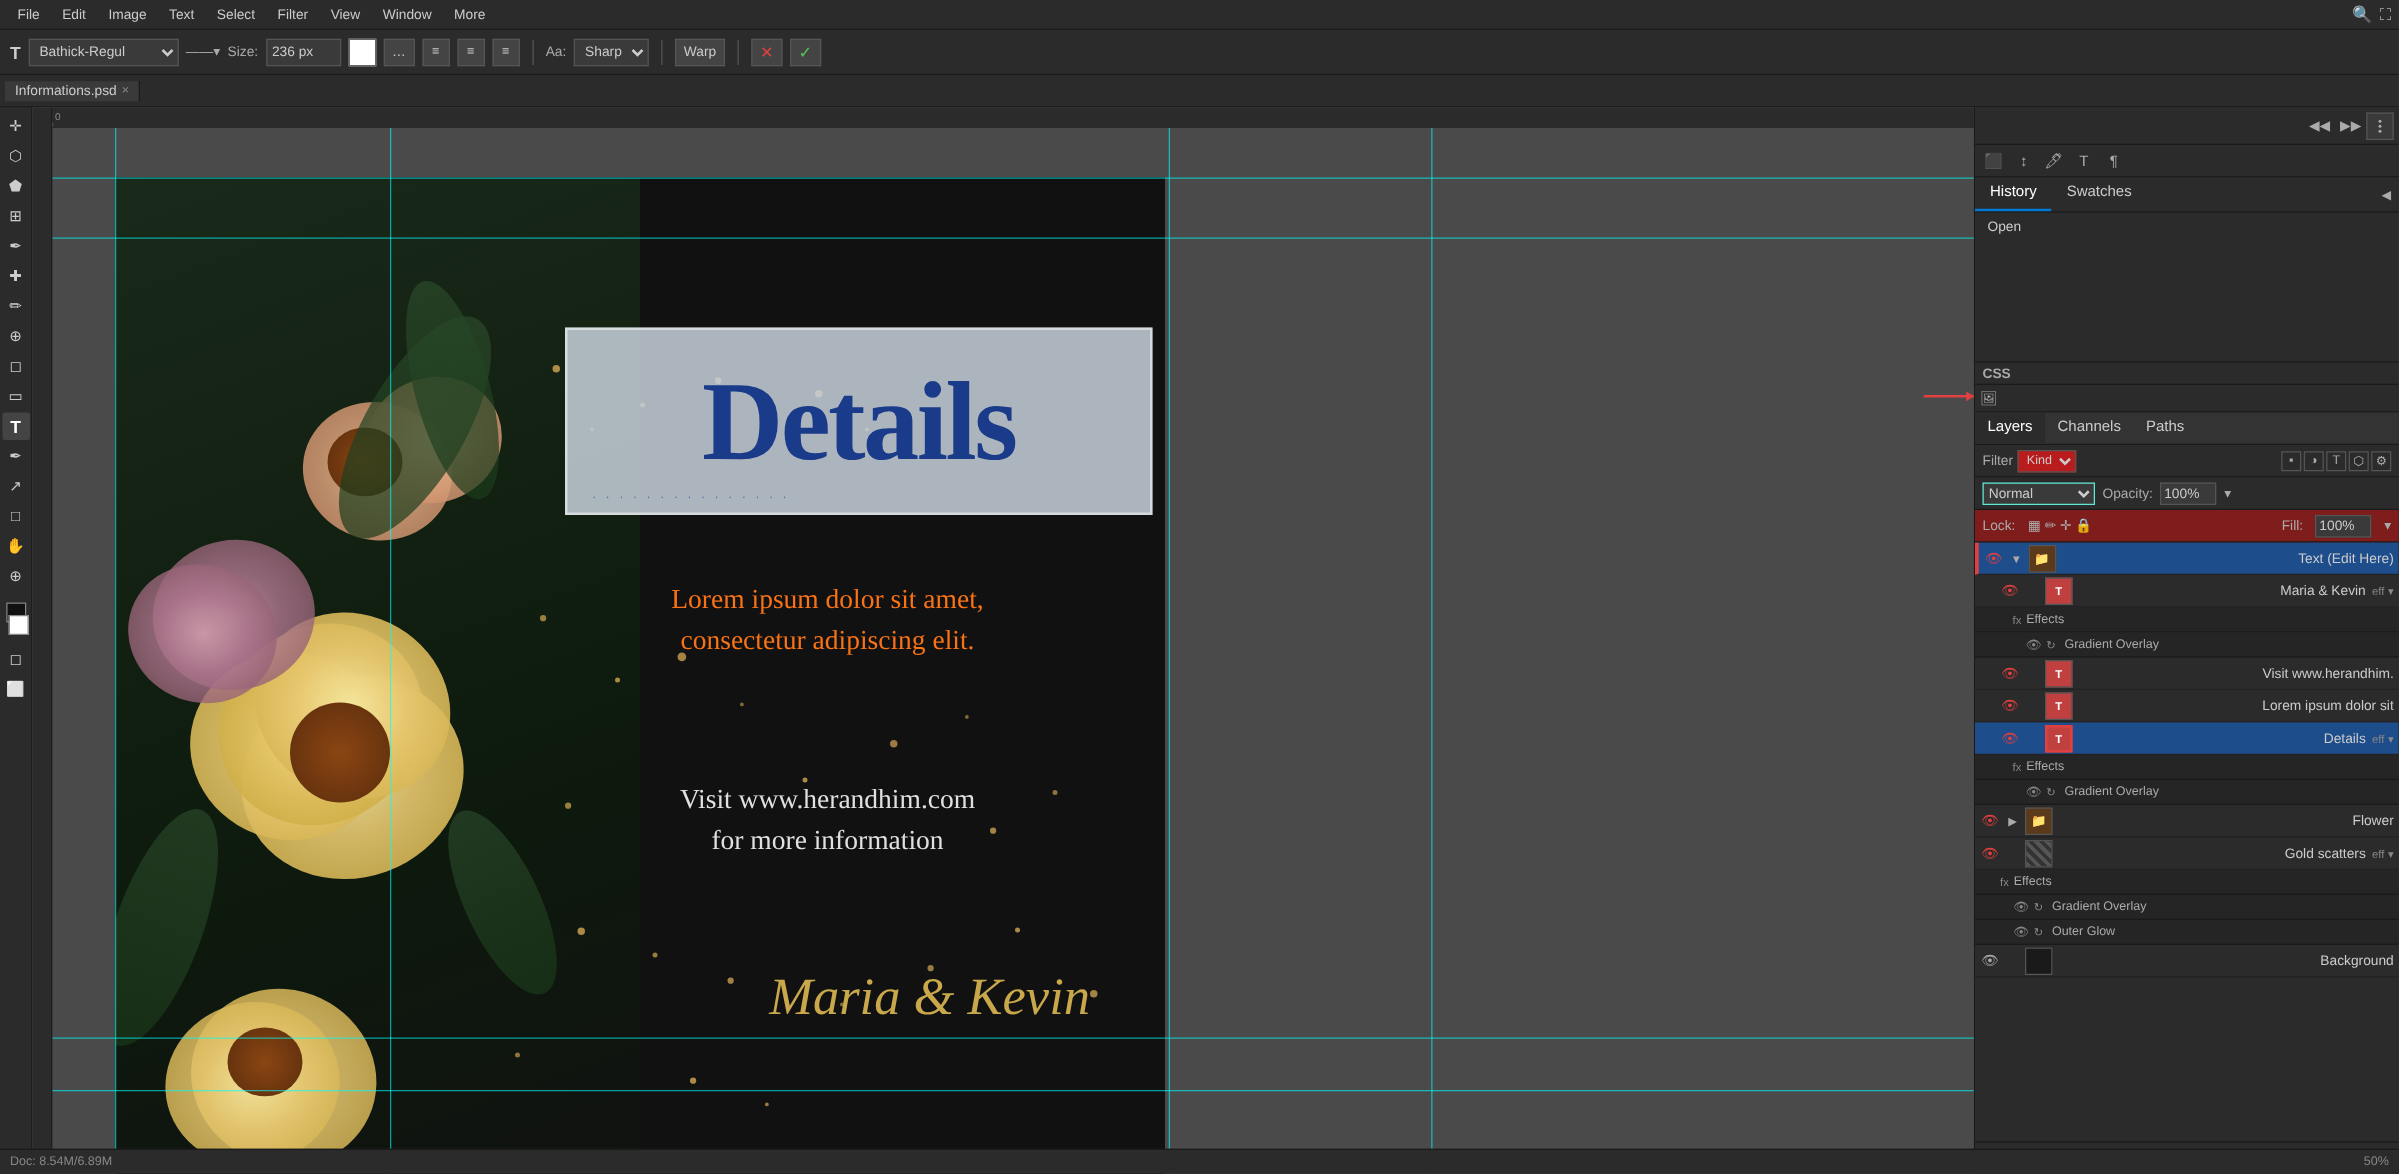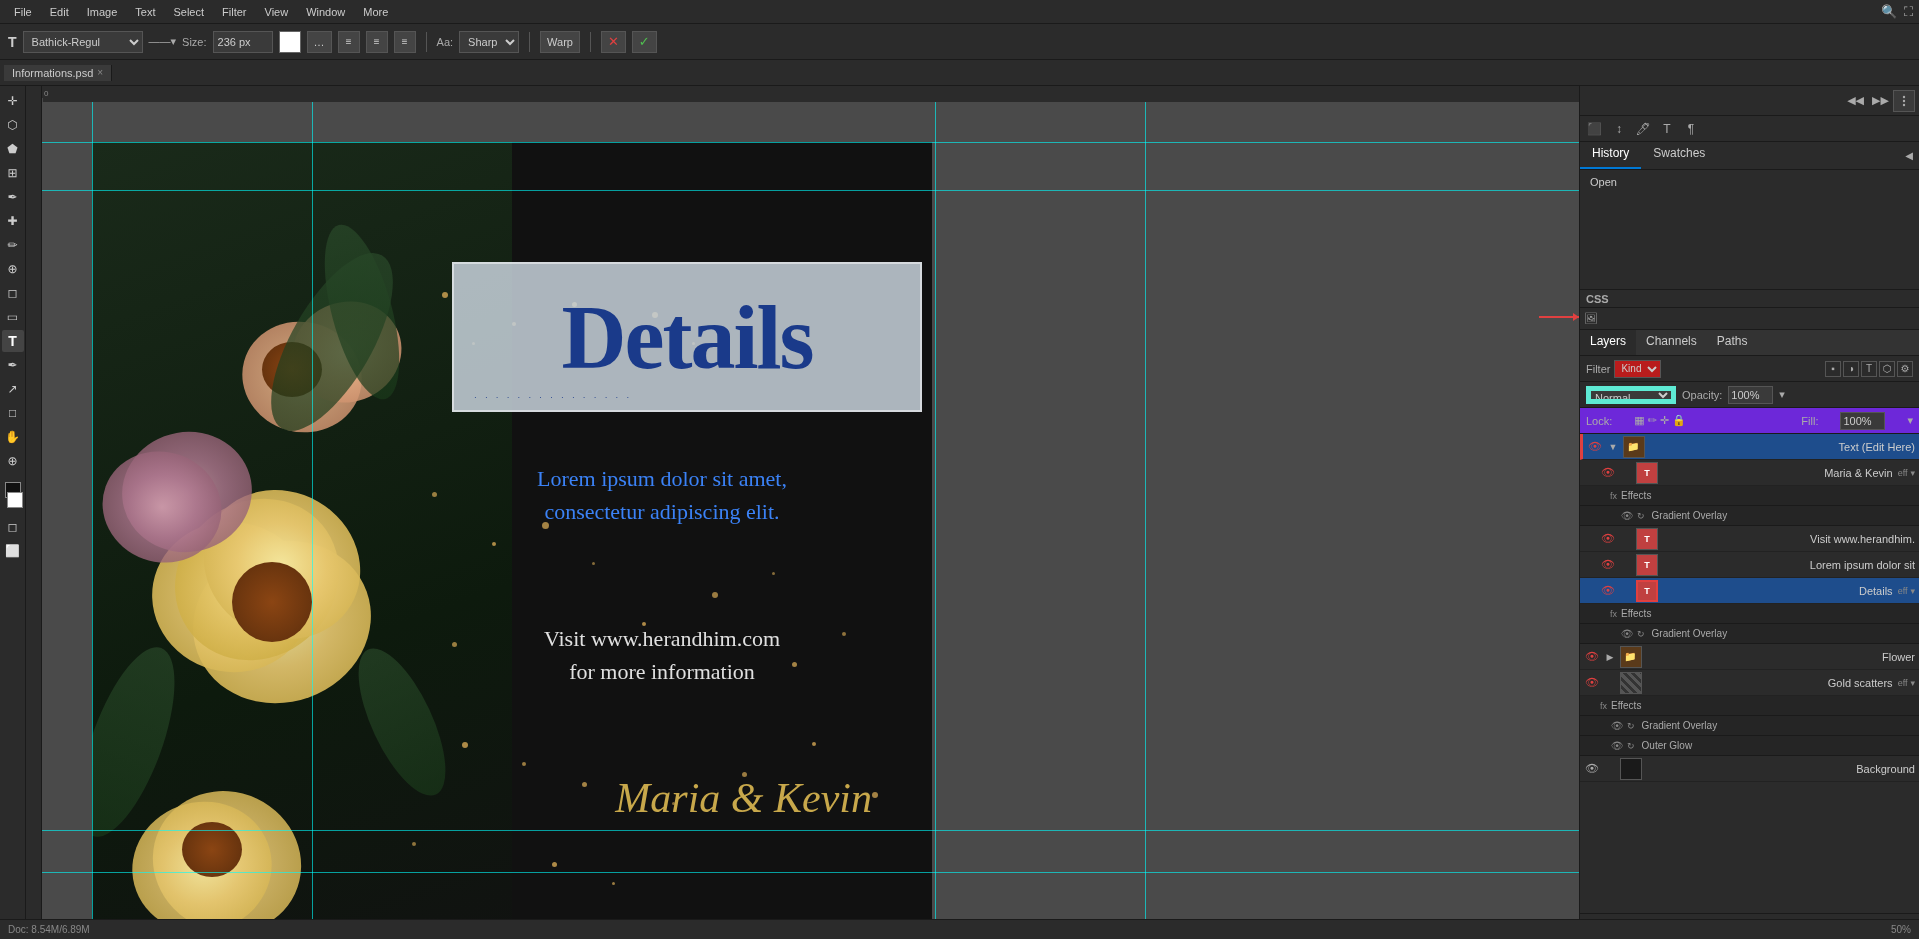--- a/index.html
+++ b/index.html
@@ -60,21 +60,21 @@
       letter-spacing: -2px;
     }
     .details-dots {
       position: absolute; bottom: 8px; left: 20px;
       color: #1a3a8a; font-size: 8px; letter-spacing: 3px;
     }
 
     
     .body-text {
       position: absolute; left: 320px; top: 320px; width: 500px;
-      text-align: center; color: #3b82f6; font-size: 22px; font-family: Georgia, serif; line-height: 1.5;
+      text-align: center; color: #f97316; font-size: 22px; font-family: Georgia, serif; line-height: 1.5;
     }
     .visit-text {
       position: absolute; left: 300px; top: 480px; width: 540px;
       text-align: center; color: #e0e0e0; font-size: 22px; font-family: Georgia, serif; line-height: 1.5;
     }
 
     
     .signature-text {
       position: absolute; right: 60px; bottom: 160px;
       color: #c8a84b; font-size: 42px; font-family: cursive; font-style: italic;
@@ -125,28 +125,28 @@
     .filter-label { font-size: 11px; color: #aaa; }
     .filter-select { background: #b91c1c; border: 1px solid #555; color: #ccc; height: 18px; font-size: 10px; padding: 0 2px; }
     .filter-icons { display: flex; gap: 2px; margin-left: auto; }
     .filter-icon { width: 16px; height: 16px; display: flex; align-items: center; justify-content: center; cursor: pointer; color: #aaa; font-size: 10px; border: 1px solid #555; }
 
     
     #blend-row {
       display: flex; align-items: center; height: 26px; padding: 0 6px; gap: 6px;
       border-bottom: 1px solid #1a1a1a; background: #2b2b2b;
     }
-    .blend-select { background: #3a3a3a; border: 5px solid #5eead4; color: #ccc; height: 18px; font-size: 11px; width: 90px; }
+    .blend-select { background: #3a3a3a; border: 1px solid #5eead4; color: #ccc; height: 18px; font-size: 11px; width: 90px; }
     .opacity-label { font-size: 11px; color: #aaa; }
     .opacity-val { font-size: 11px; color: #ccc; background: #3a3a3a; border: 1px solid #555; width: 45px; height: 18px; padding: 0 2px; }
 
     
     #lock-row {
-      display: flex; align-items: center; height: 26px; padding: 0 6px; gap: 22px;
-      border-bottom: 1px solid #1a1a1a; background: #6d28d9;
+      display: flex; align-items: center; height: 26px; padding: 0 6px; gap: 10px;
+      border-bottom: 1px solid #1a1a1a; background: #7f1d1d;
     }
     .lock-icons { display: flex; gap: 3px; }
     .lock-icon { font-size: 11px; color: #aaa; cursor: pointer; }
     .fill-label { font-size: 11px; color: #aaa; margin-left: auto; }
     .fill-val { font-size: 11px; color: #ccc; background: #3a3a3a; border: 1px solid #555; width: 45px; height: 18px; padding: 0 2px; }
 
     
     .layer-item {
       display: flex; align-items: center; height: 26px; padding: 0 4px; gap: 3px;
       cursor: pointer; border-bottom: 1px solid #222;

